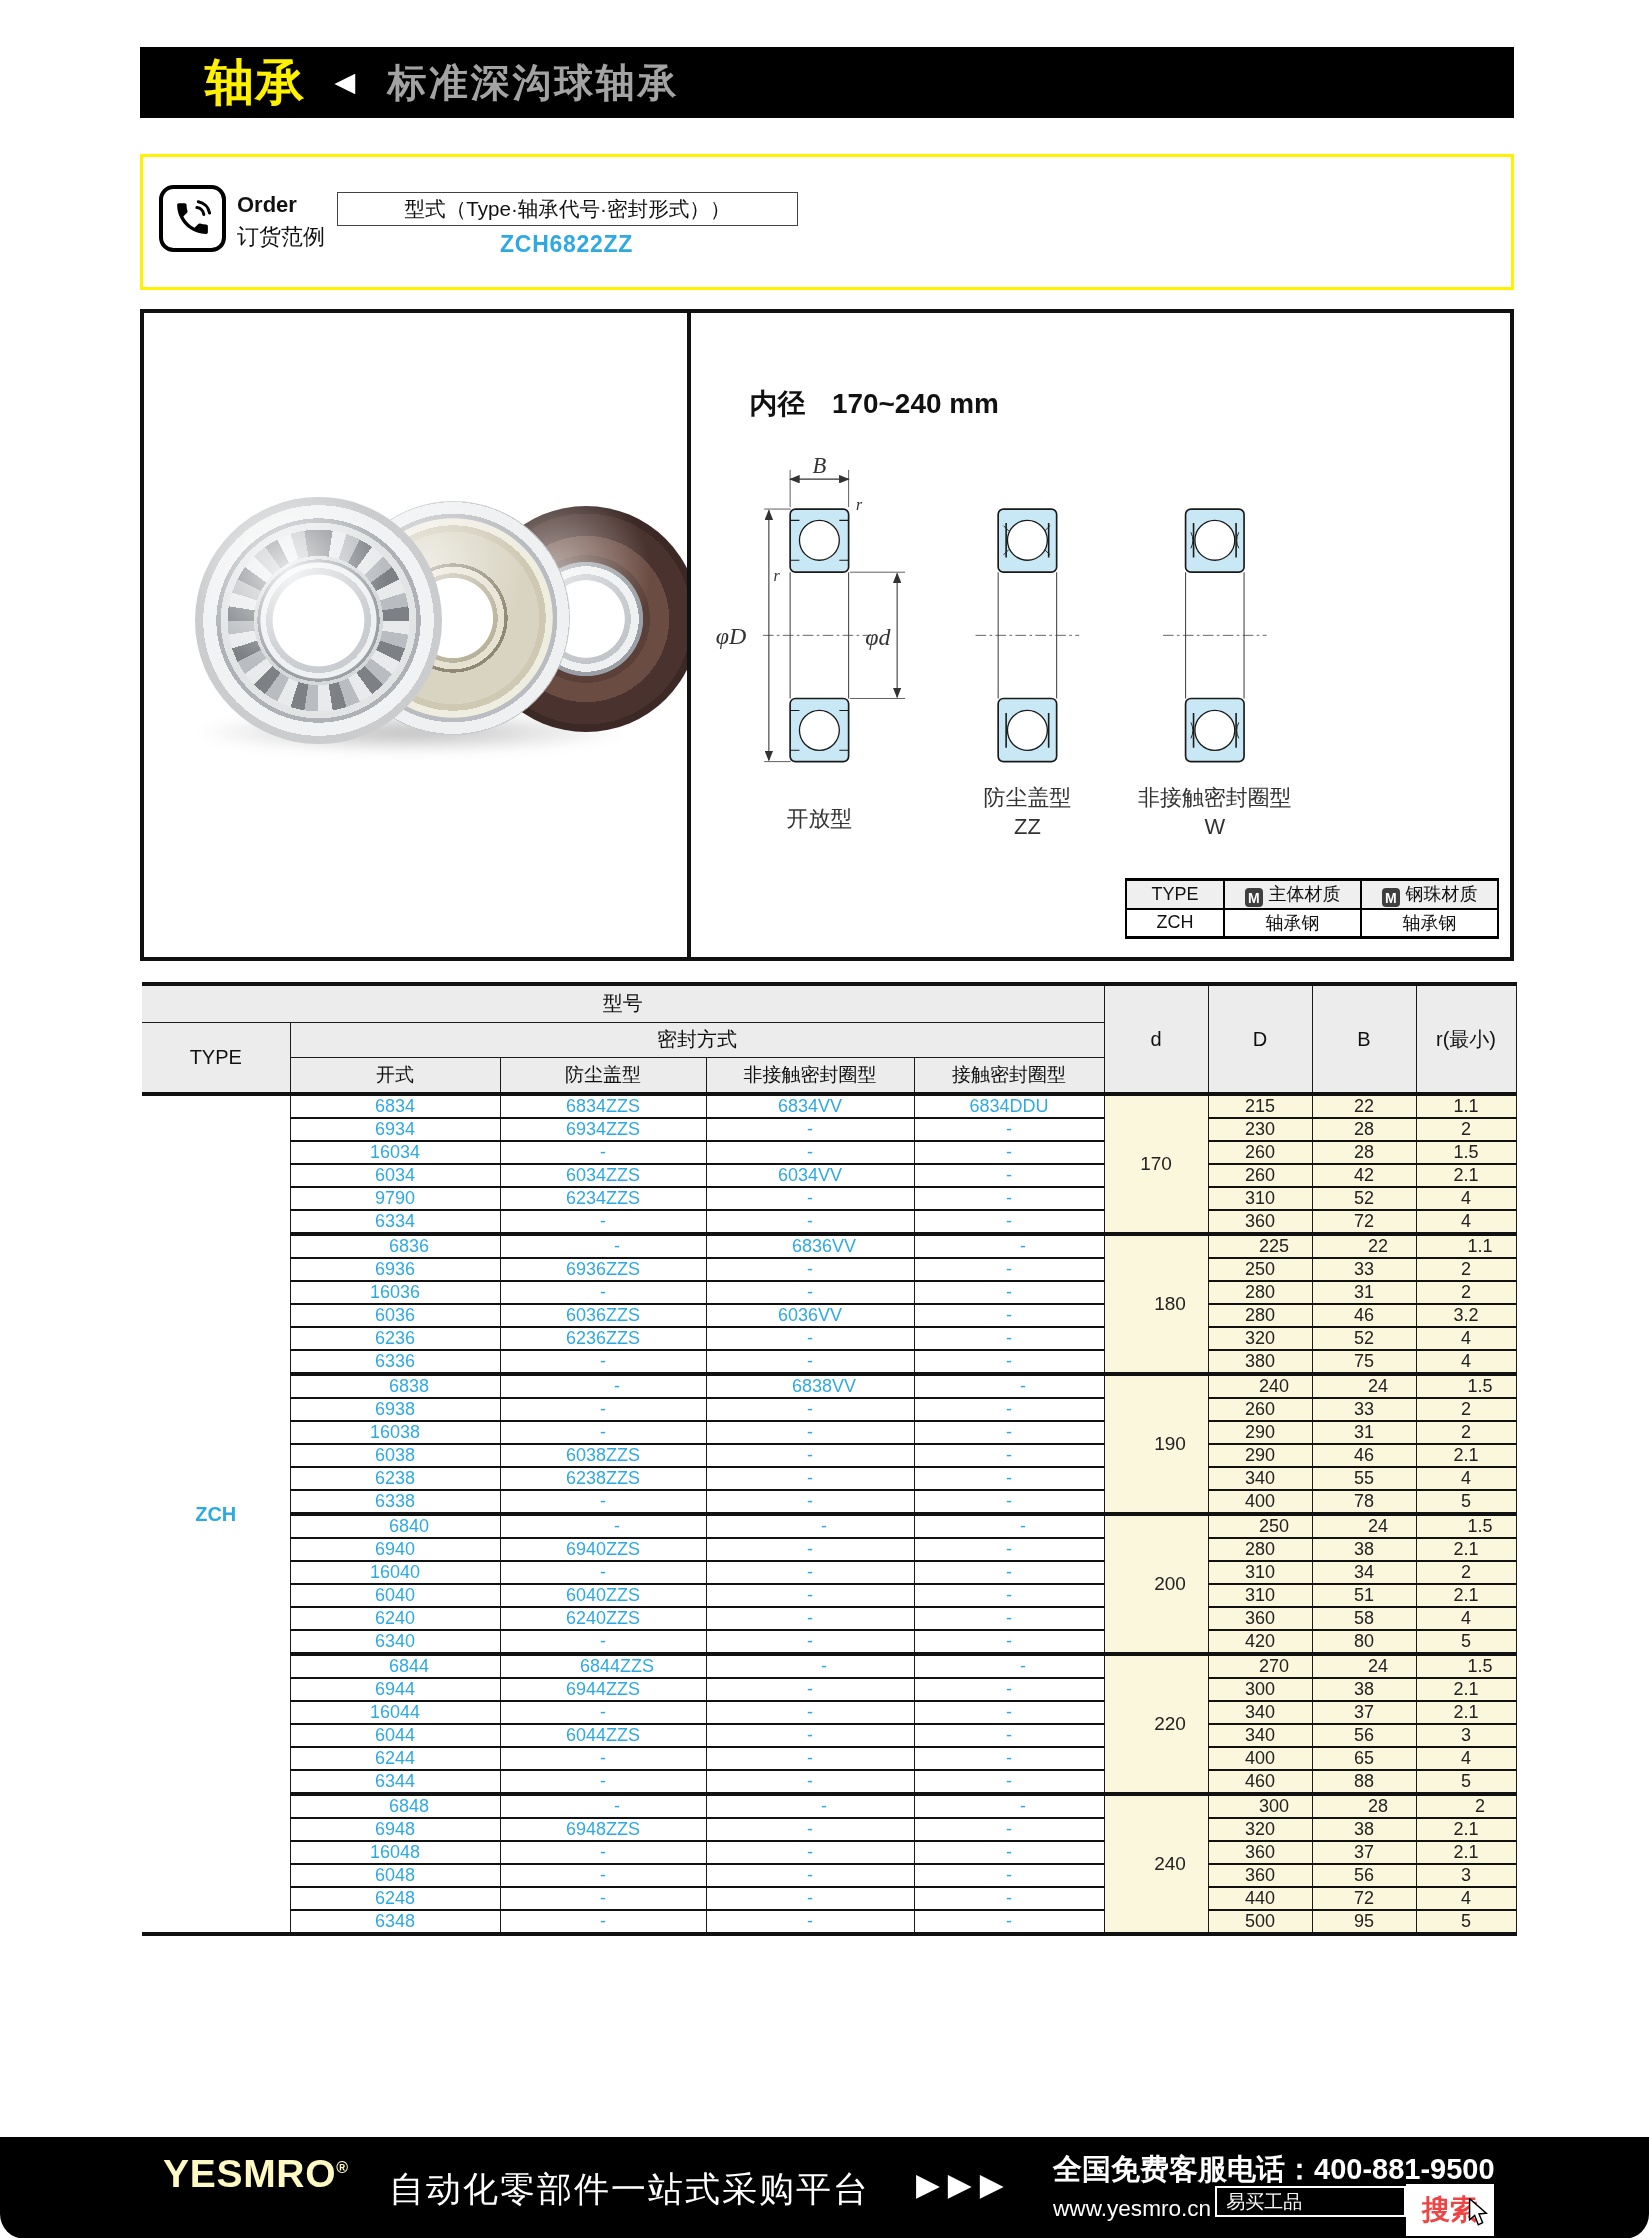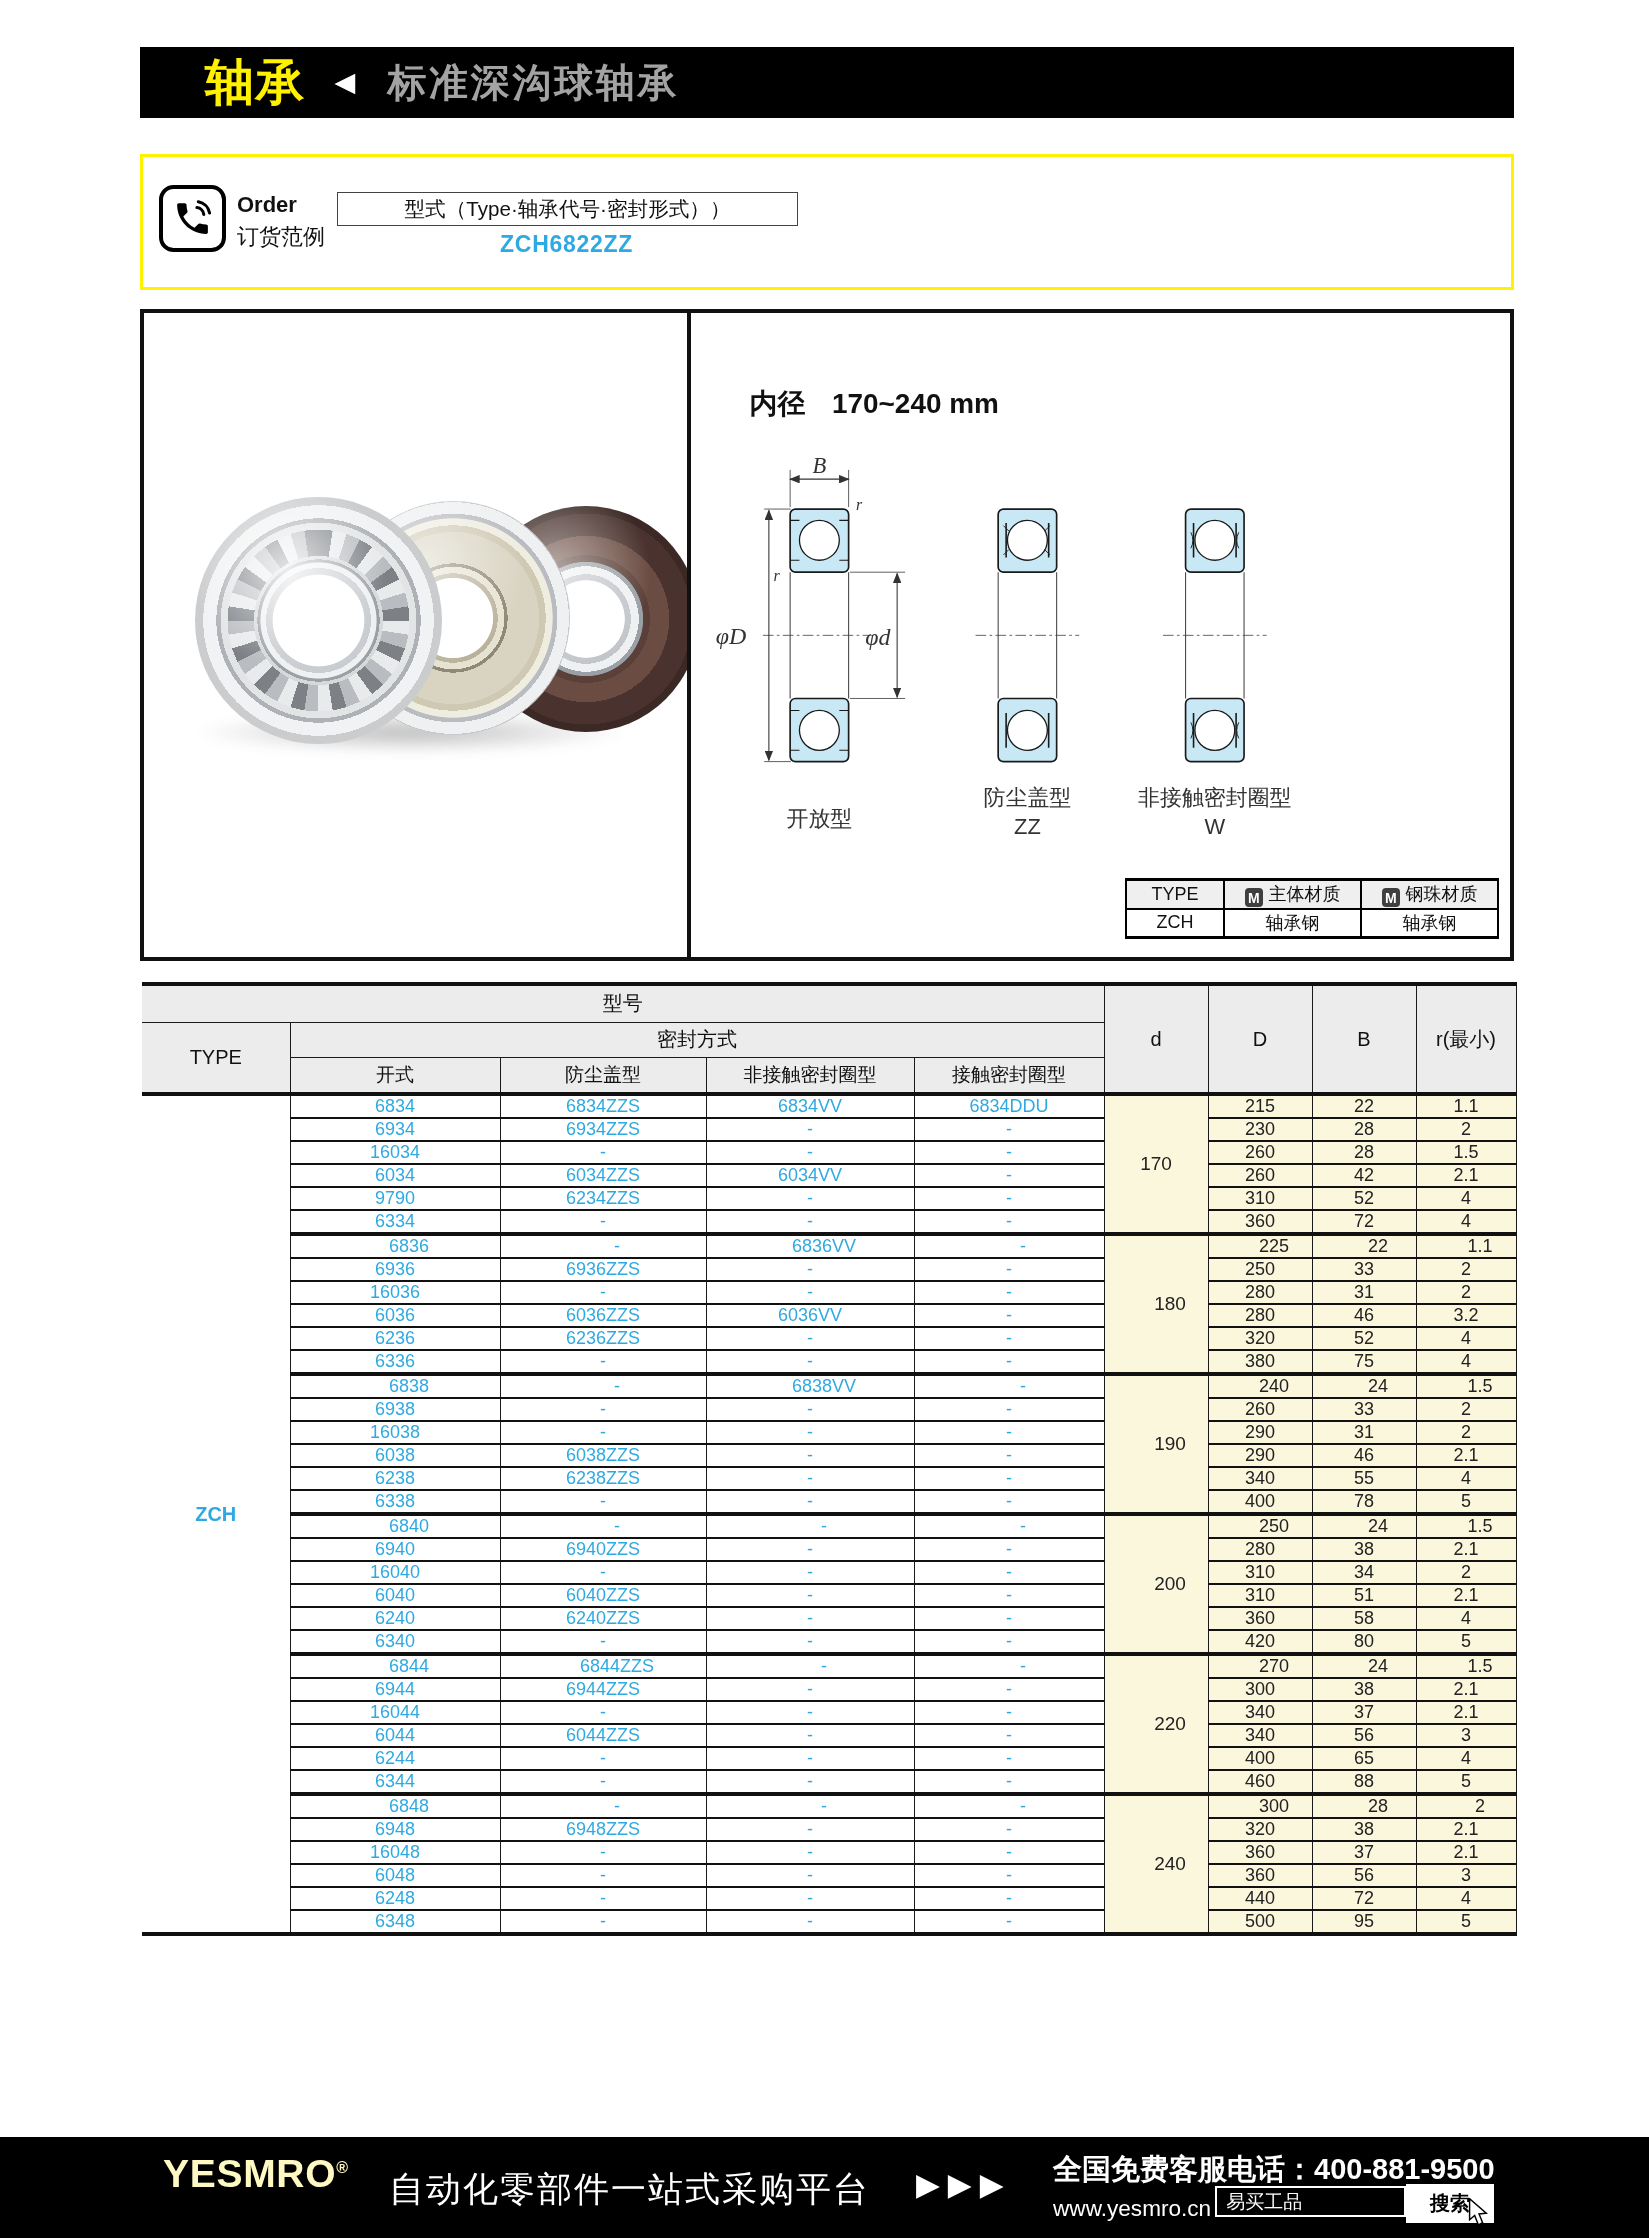--- a/index.html
+++ b/index.html
@@ -1,17 +1,17 @@
 <!DOCTYPE html>
 <html style="font-size:10.6px"><head>
 <meta charset="utf-8">
 <style>
   html,body{margin:0;padding:0;background:#fff;}
   #page{position:relative;width:1649px;height:2239px;background:#fff;overflow:hidden;
-        font-family:"Liberation Sans","DejaVu Sans",sans-serif;color:#111;}
+        font-family:"Liberation Sans","DejaVu Sans",sans-serif;color:#111;border-radius:25px;}
 
   
   .titlebar{position:absolute;left:140px;top:47px;width:1374px;height:71px;background:#000;
             display:flex;align-items:center;padding-left:65px;box-sizing:border-box;}
   .titlebar .brand{color:#FFF100;font-size:49px;font-weight:800;letter-spacing:1.3px;}
   .titlebar .tri{color:#fff;font-size:27px;margin-left:29px;margin-right:32px;line-height:1;}
   .titlebar .ttl{color:#a3a3a3;font-size:39px;font-weight:700;letter-spacing:2.7px;}
 
   
   .orderbox{position:absolute;left:140px;top:154px;width:1374px;height:136px;
@@ -96,22 +96,22 @@
            letter-spacing:0.7px;}
   .f-brand sup{font-size:16px;font-weight:700;}
   .f-slogan{position:absolute;left:389px;top:29px;color:#fff;font-size:35px;font-weight:400;
             letter-spacing:2px;}
   .f-arrows{position:absolute;left:916px;top:29px;color:#fff;font-size:31px;letter-spacing:8px;}
   .f-phone{position:absolute;left:1053px;top:13.3px;color:#fff;font-size:29px;font-weight:700;}
   .f-site{position:absolute;left:1053px;top:59px;color:#fff;font-size:22.6px;}
   .f-search{position:absolute;left:1215px;top:49px;width:191px;height:31px;background:#000;
             border:2px solid #fff;box-sizing:border-box;color:#fff;font-size:19px;
             padding:0 0 0 9.3px;outline:none;font-family:inherit;}
-  .f-search-btn{position:absolute;left:1406px;top:47px;width:88px;height:39px;background:#fff;
-                color:#000000;font-size:20px;font-weight:700;border:none;font-family:inherit;
+  .f-search-btn{position:absolute;left:1406px;top:47px;width:88px;height:52px;background:#fff;
+                color:#ef4444;font-size:28px;font-weight:700;border:none;font-family:inherit;
                 display:flex;align-items:center;justify-content:center;}
   .f-cursor{position:absolute;left:1467px;top:61px;z-index:2;}
 
   
   .dg-title{font-size:42px;font-weight:700;fill:#111;}
   .dg-label{font-size:33px;fill:#333;}
   .dg-dim{font-family:"Liberation Serif","DejaVu Serif",serif;font-style:italic;fill:#333;}
 </style>
 </head>
 <body>

